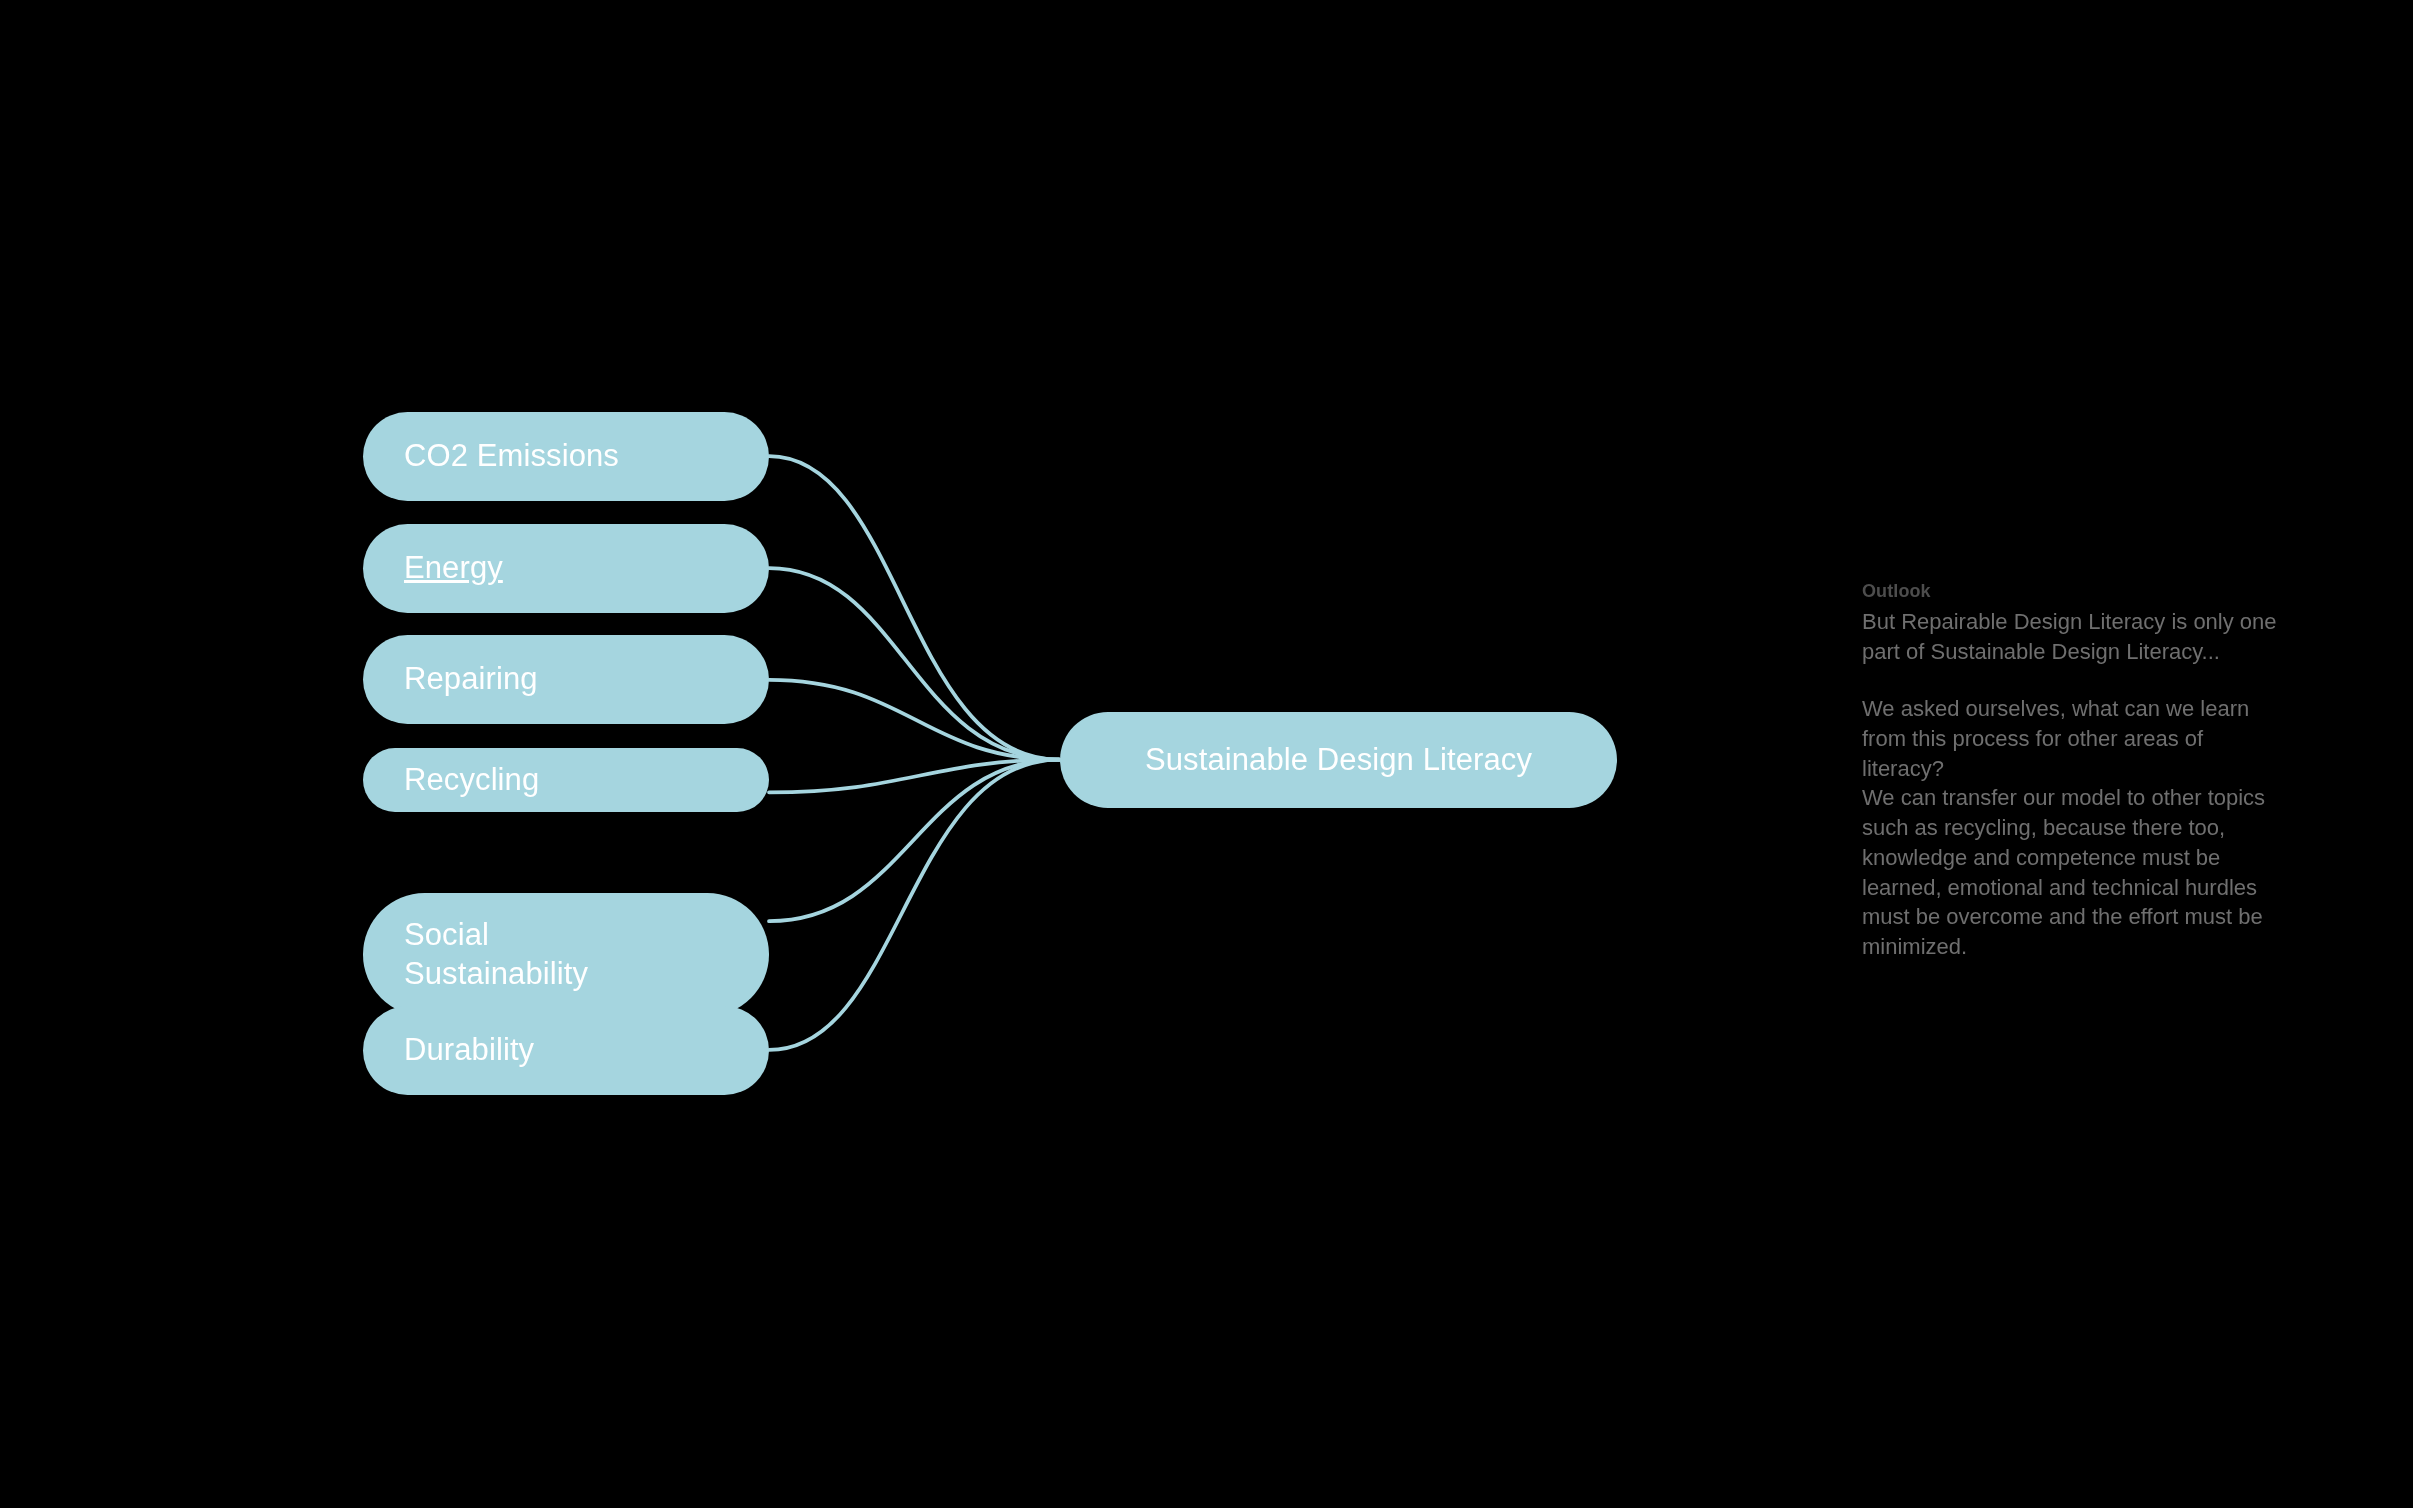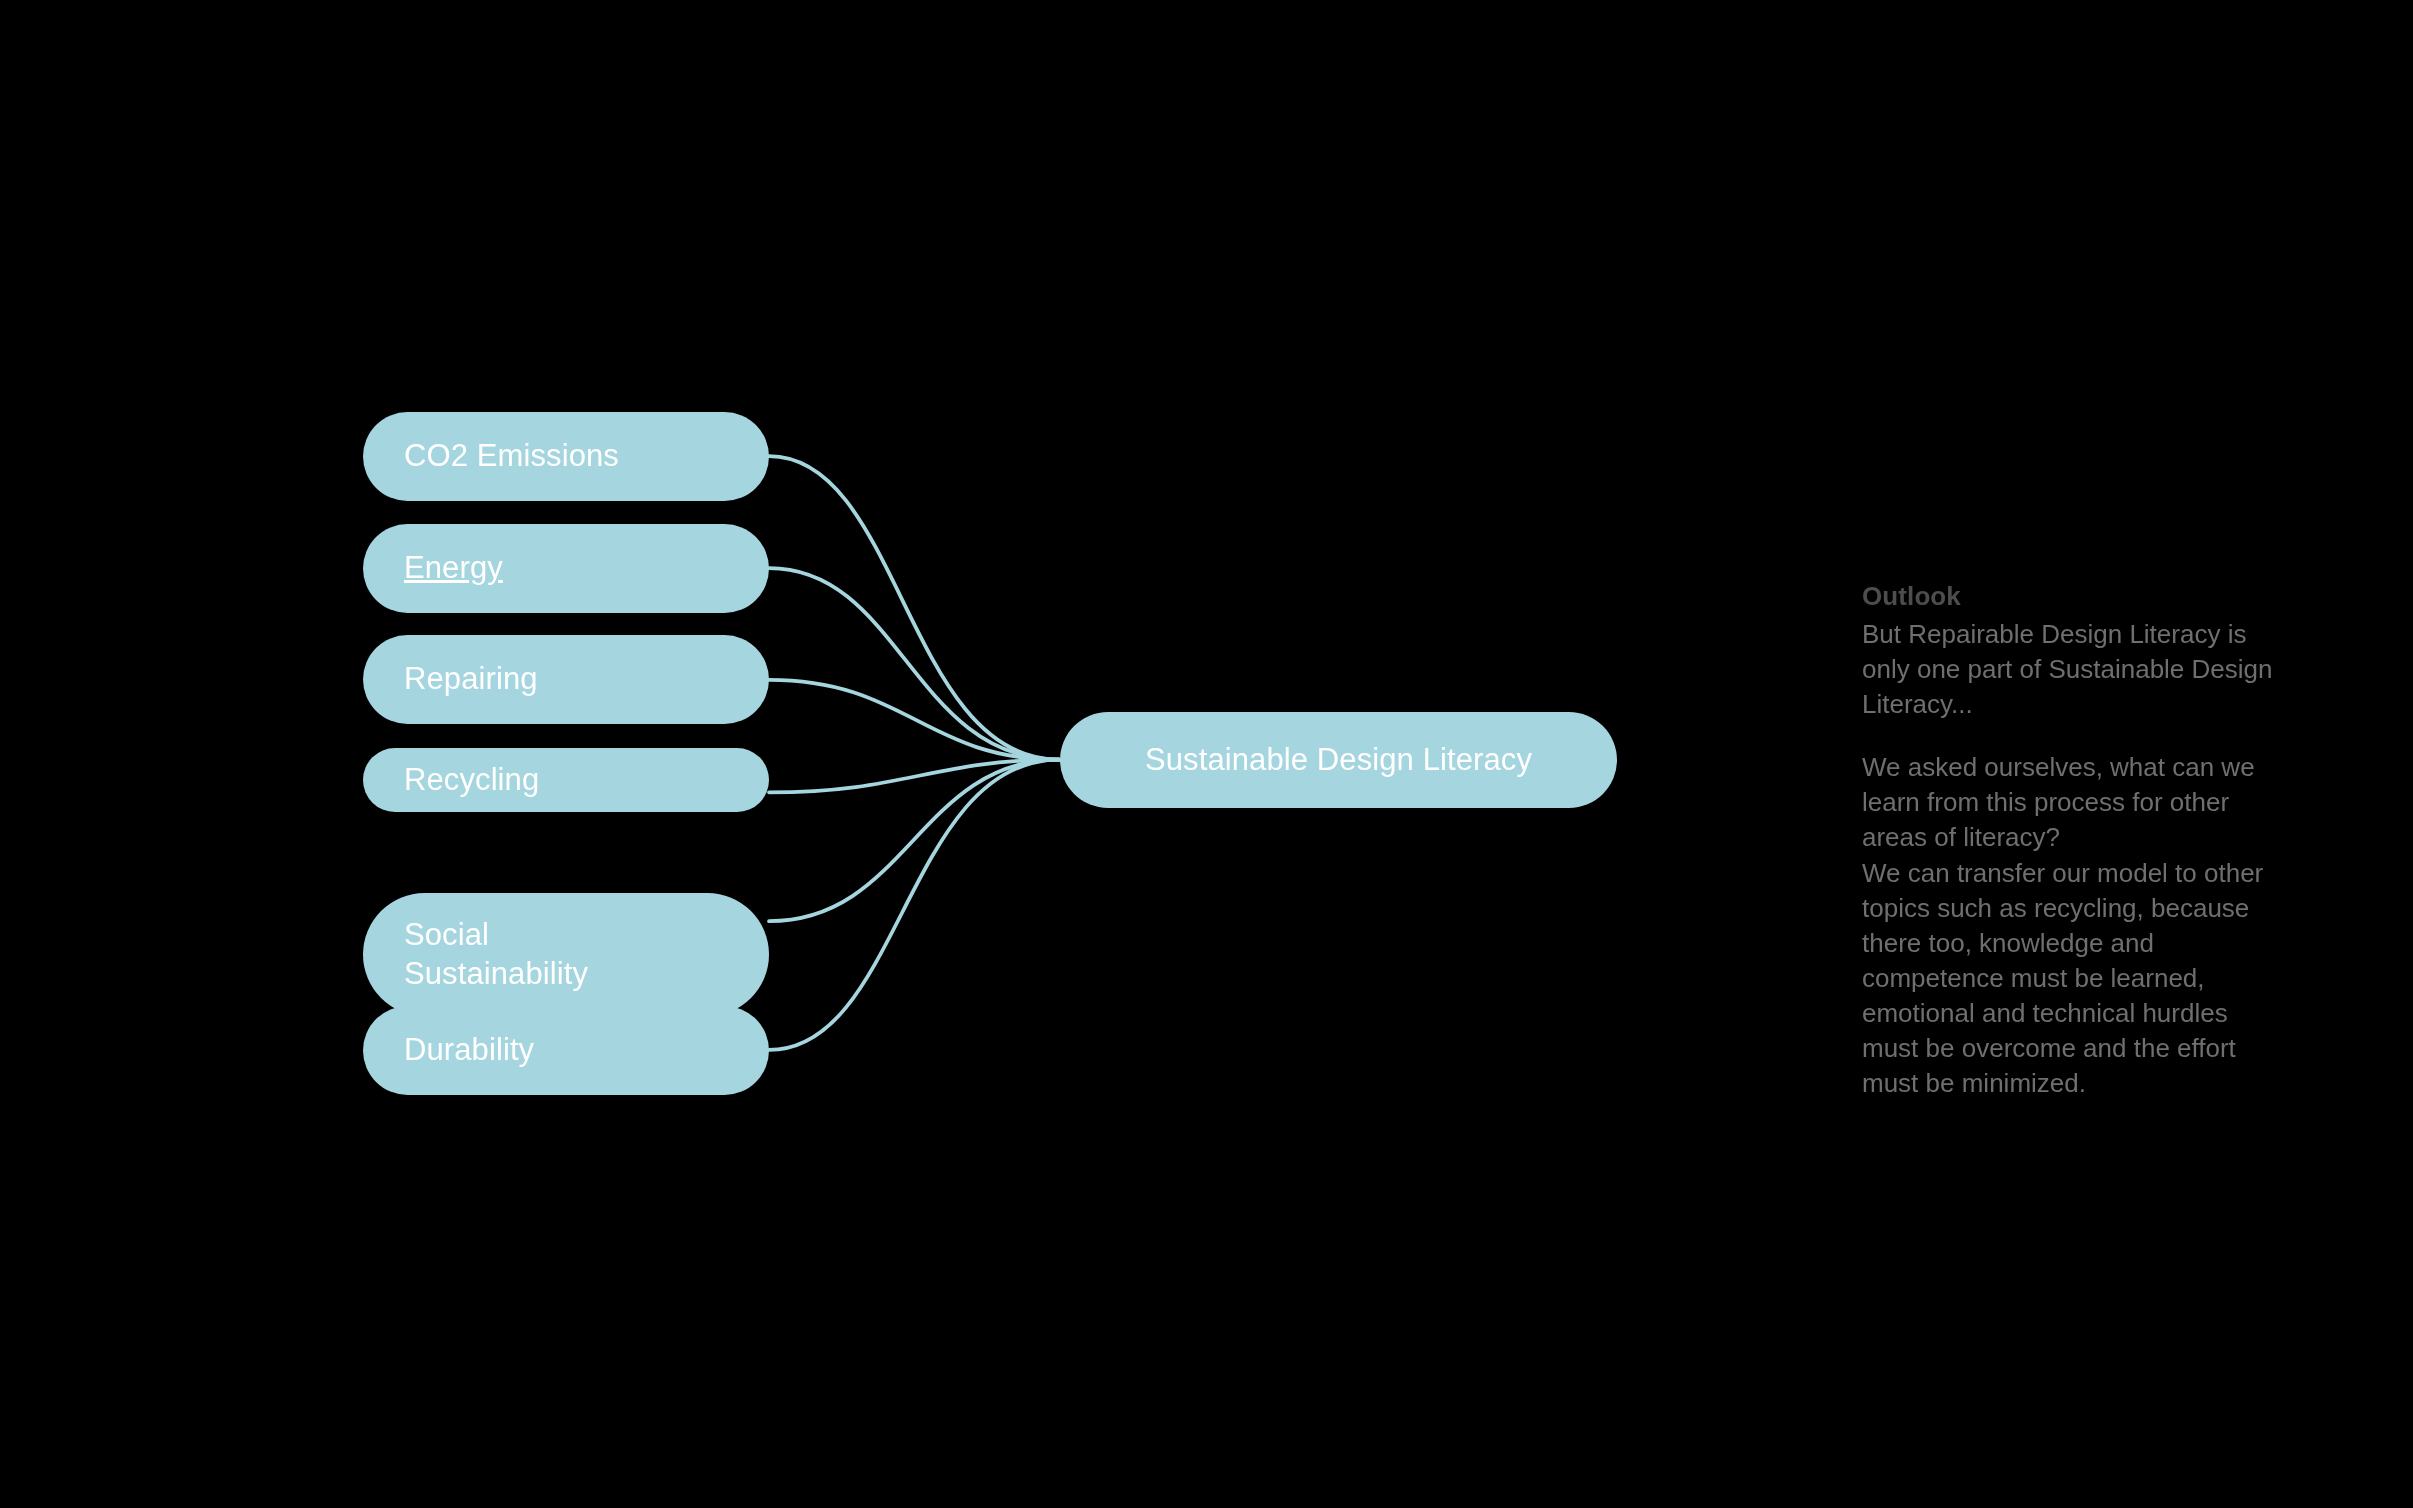--- a/index.html
+++ b/index.html
@@ -85,30 +85,30 @@
   
   #outlook-panel {
     position: absolute;
     left: 1862px;
     top: 581px;
     width: 415px;
   }
 
   #outlook-heading {
     font-family: "Liberation Sans", sans-serif;
-    font-size: 26px;
+    font-size: 18px;
     font-weight: 700;
     color: #4d4d4d;
     margin: 0 0 5px 0;
     letter-spacing: 0.1px;
   }
 
   .outlook-para {
     font-family: "Liberation Sans", sans-serif;
-    font-size: 26px;
+    font-size: 22px;
     font-weight: 400;
     color: #6f6f6f;
     line-height: 1.35;
     margin: 0;
     white-space: pre-line;
   }
 
   .outlook-spacer {
     height: 28px;
   }

